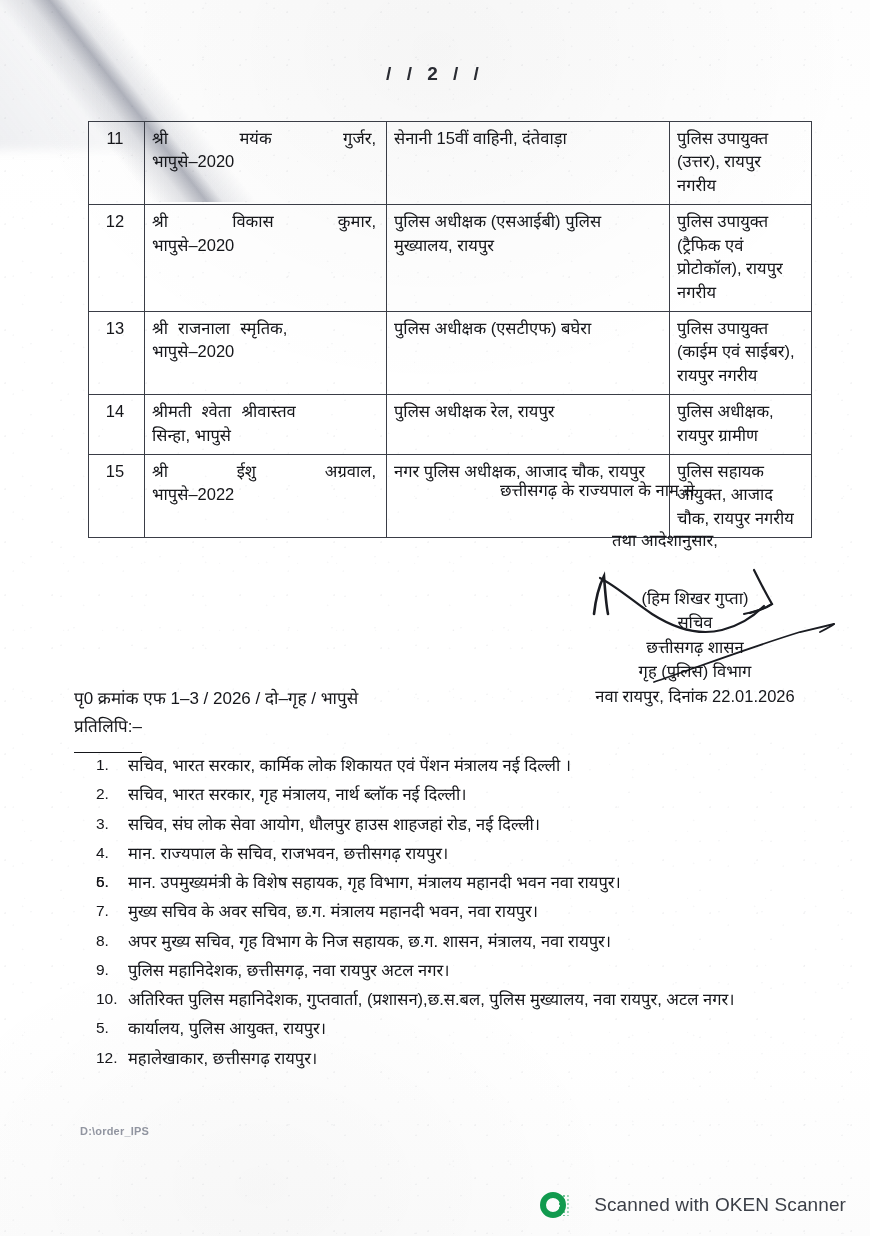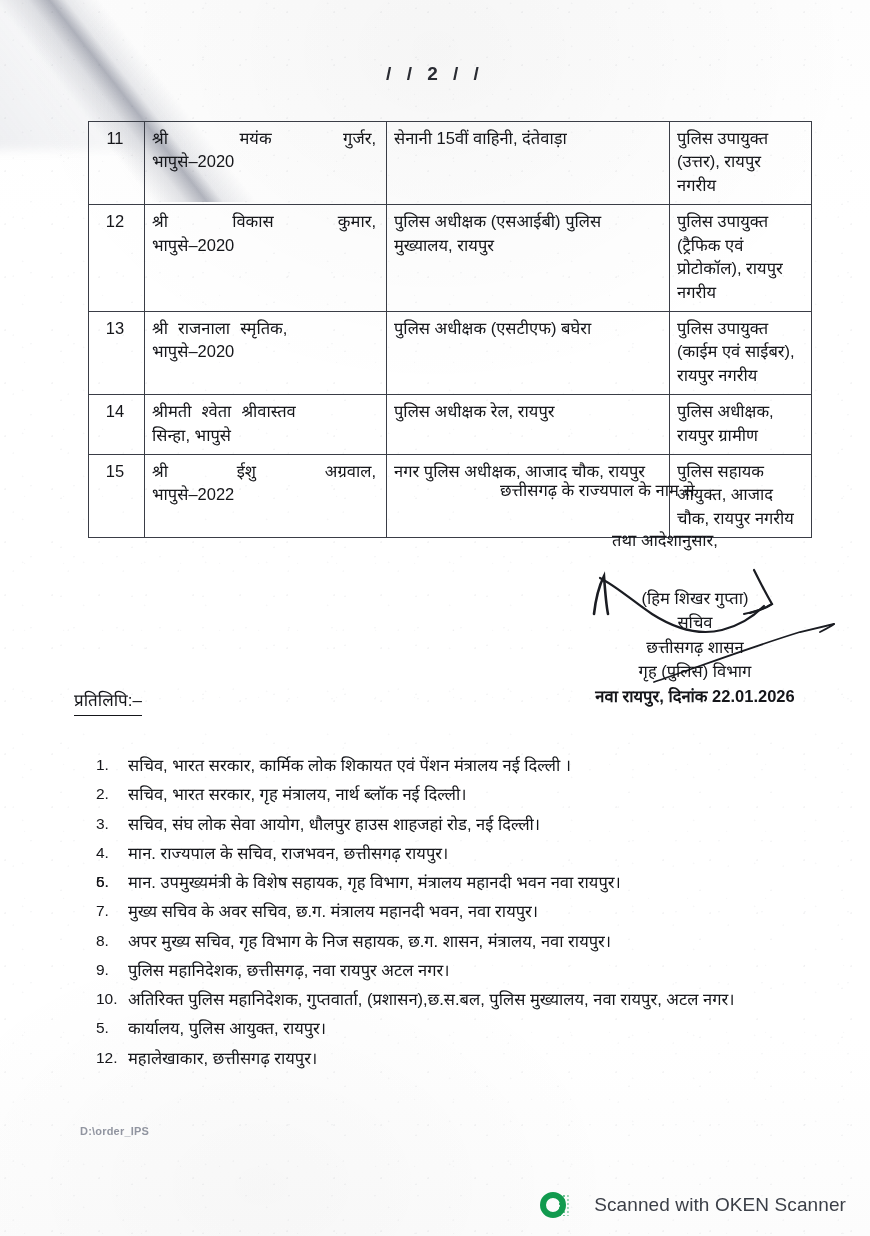--- a/index.html
+++ b/index.html
@@ -123,21 +123,21 @@
     position: absolute;
     left: 560px; top: 586px;
     width: 270px;
     text-align: center;
     font-size: 16.5px;
     line-height: 1.48;
     color: #15161a;
   }
   .sign-block .sig-name { display: block; font-weight: 400; }
   .sign-block .sig-line { display: block; }
-  .sign-block .sig-date { display: block; white-space: nowrap; font-weight: bold; }
+  .sign-block .sig-date { display: block; white-space: nowrap; }
 
   
   .sig-ink {
     position: absolute;
     left: 556px; top: 556px;
     width: 290px; height: 120px;
     pointer-events: none;
   }
   .sig-ink2 {
     position: absolute;
@@ -148,21 +148,21 @@
 
   
   .ref-block {
     position: absolute;
     left: 74px; top: 686px;
     font-size: 17px;
     line-height: 1.55;
     color: #15161a;
   }
   .ref-no { display: block; white-space: nowrap; }
-  .ref-copy { display: inline-block; border-bottom: 1.4px solid #15161a; padding-bottom: 1px; margin-top: 2px; }
+  .ref-copy { display: inline-block; border-bottom: 1.4px solid #15161a; padding-bottom: 11px; margin-top: 2px; }
 
   .copy-list {
     position: absolute;
     left: 96px; top: 754px;
     width: 730px;
     margin: 0;
     padding: 0;
     list-style: none;
     font-size: 16.5px;
     line-height: 1.38;
@@ -338,20 +338,21 @@
 
   <div class="sign-block">
     <span class="sig-name">(हिम शिखर गुप्ता)</span>
     <span class="sig-line">सचिव</span>
     <span class="sig-line">छत्तीसगढ़ शासन</span>
     <span class="sig-line">गृह (पुलिस) विभाग</span>
     <span class="sig-date">नवा रायपुर, दिनांक 22.01.2026</span>
   </div>
 
   <div class="ref-block">
+    <span class="ref-no">पृ0 क्रमांक एफ 1–3 / 2026 / दो–गृह / भापुसे</span>
     <span class="ref-copy">प्रतिलिपि:–</span>
   </div>
 
   <ol class="copy-list">
     <li><span class="num">1.</span><span>सचिव, भारत सरकार, कार्मिक लोक शिकायत एवं पेंशन मंत्रालय नई दिल्ली ।</span></li>
     <li><span class="num">2.</span><span>सचिव, भारत सरकार, गृह मंत्रालय, नार्थ ब्लॉक नई दिल्ली।</span></li>
     <li><span class="num">3.</span><span>सचिव, संघ लोक सेवा आयोग, धौलपुर हाउस शाहजहां रोड, नई दिल्ली।</span></li>
     <li><span class="num">4.</span><span>मान. राज्यपाल के सचिव, राजभवन, छत्तीसगढ़ रायपुर।</span></li>
     <li><span class="num">5.</span></li>
     <li><span class="num">6.</span><span>मान. उपमुख्यमंत्री के विशेष सहायक, गृह विभाग, मंत्रालय महानदी भवन नवा रायपुर।</span></li>

